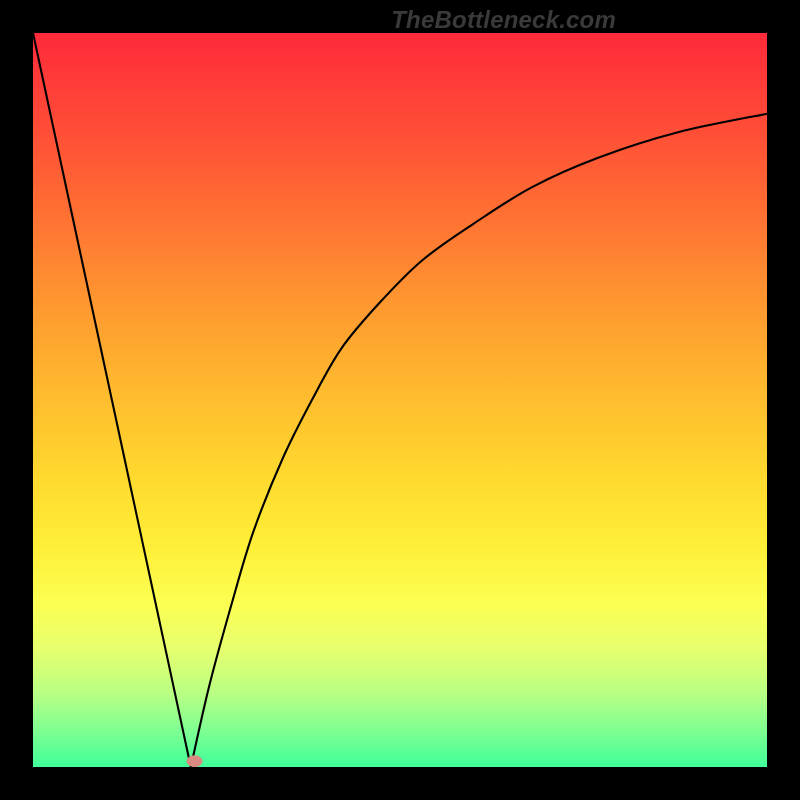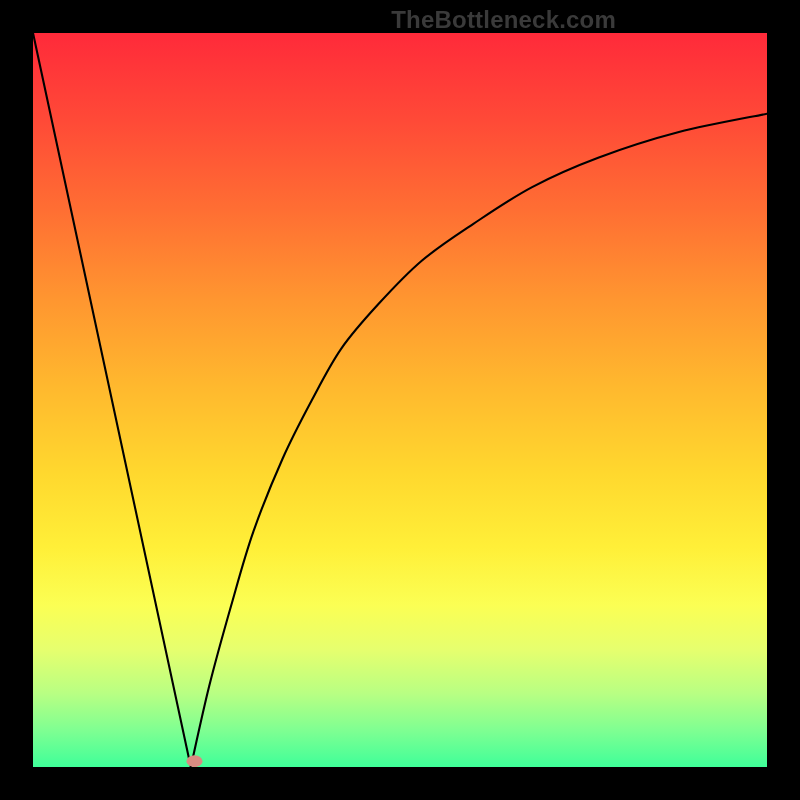--- a/index.html
+++ b/index.html
@@ -9,20 +9,21 @@
     height: 800px;
     overflow: hidden;
     background: #000;
     font-family: Arial, Helvetica, sans-serif;
   }
   .frame {
     position: relative;
     width: 636px;
     height: 800px;
     background: #000;
+    font-style: italic;
   }
   .plot-area {
     position: absolute;
     left: 33px;
     top: 33px;
     width: 734px;
     height: 734px;
     background: linear-gradient(to bottom,
       #ff2a3a 0%,
       #ff4a37 12%,

